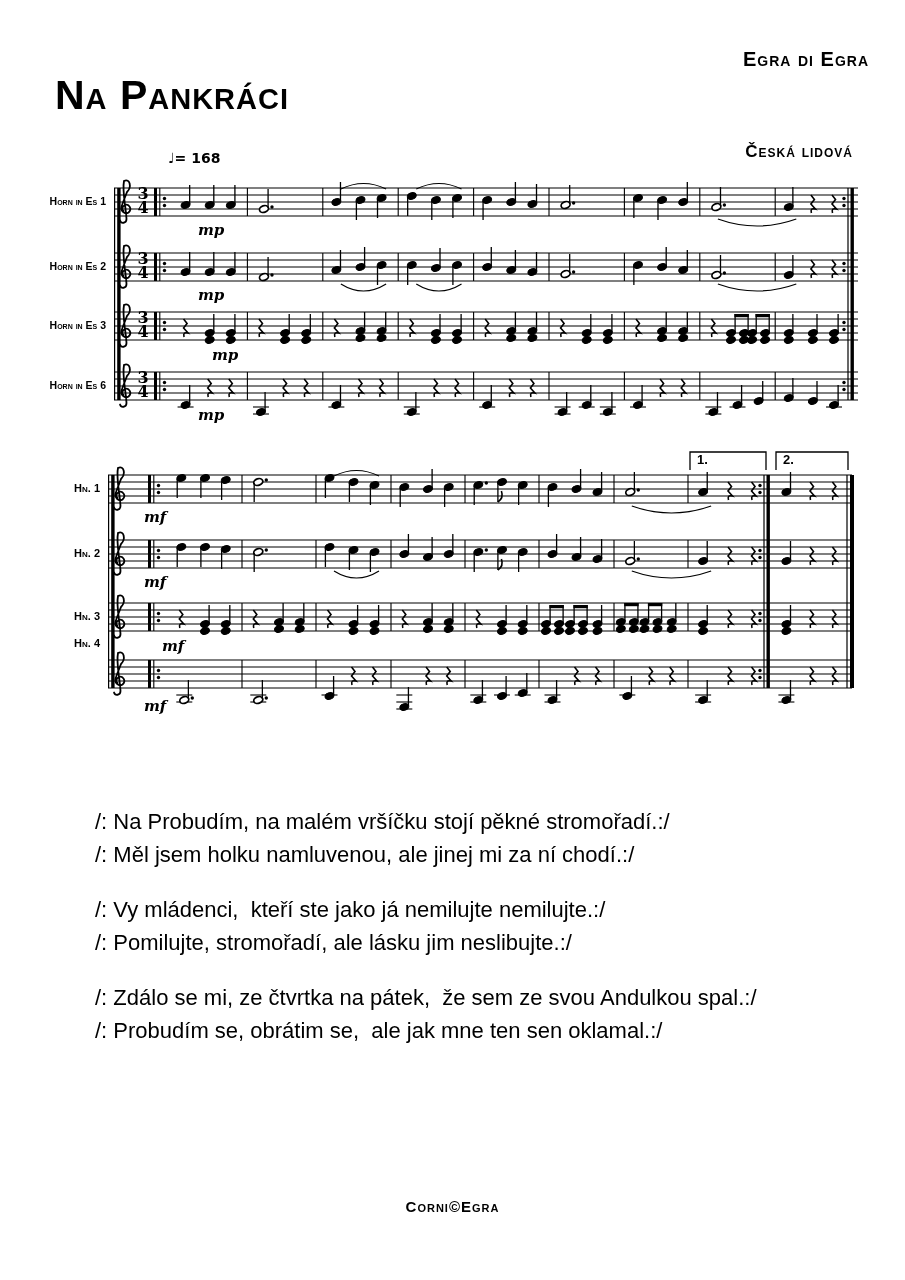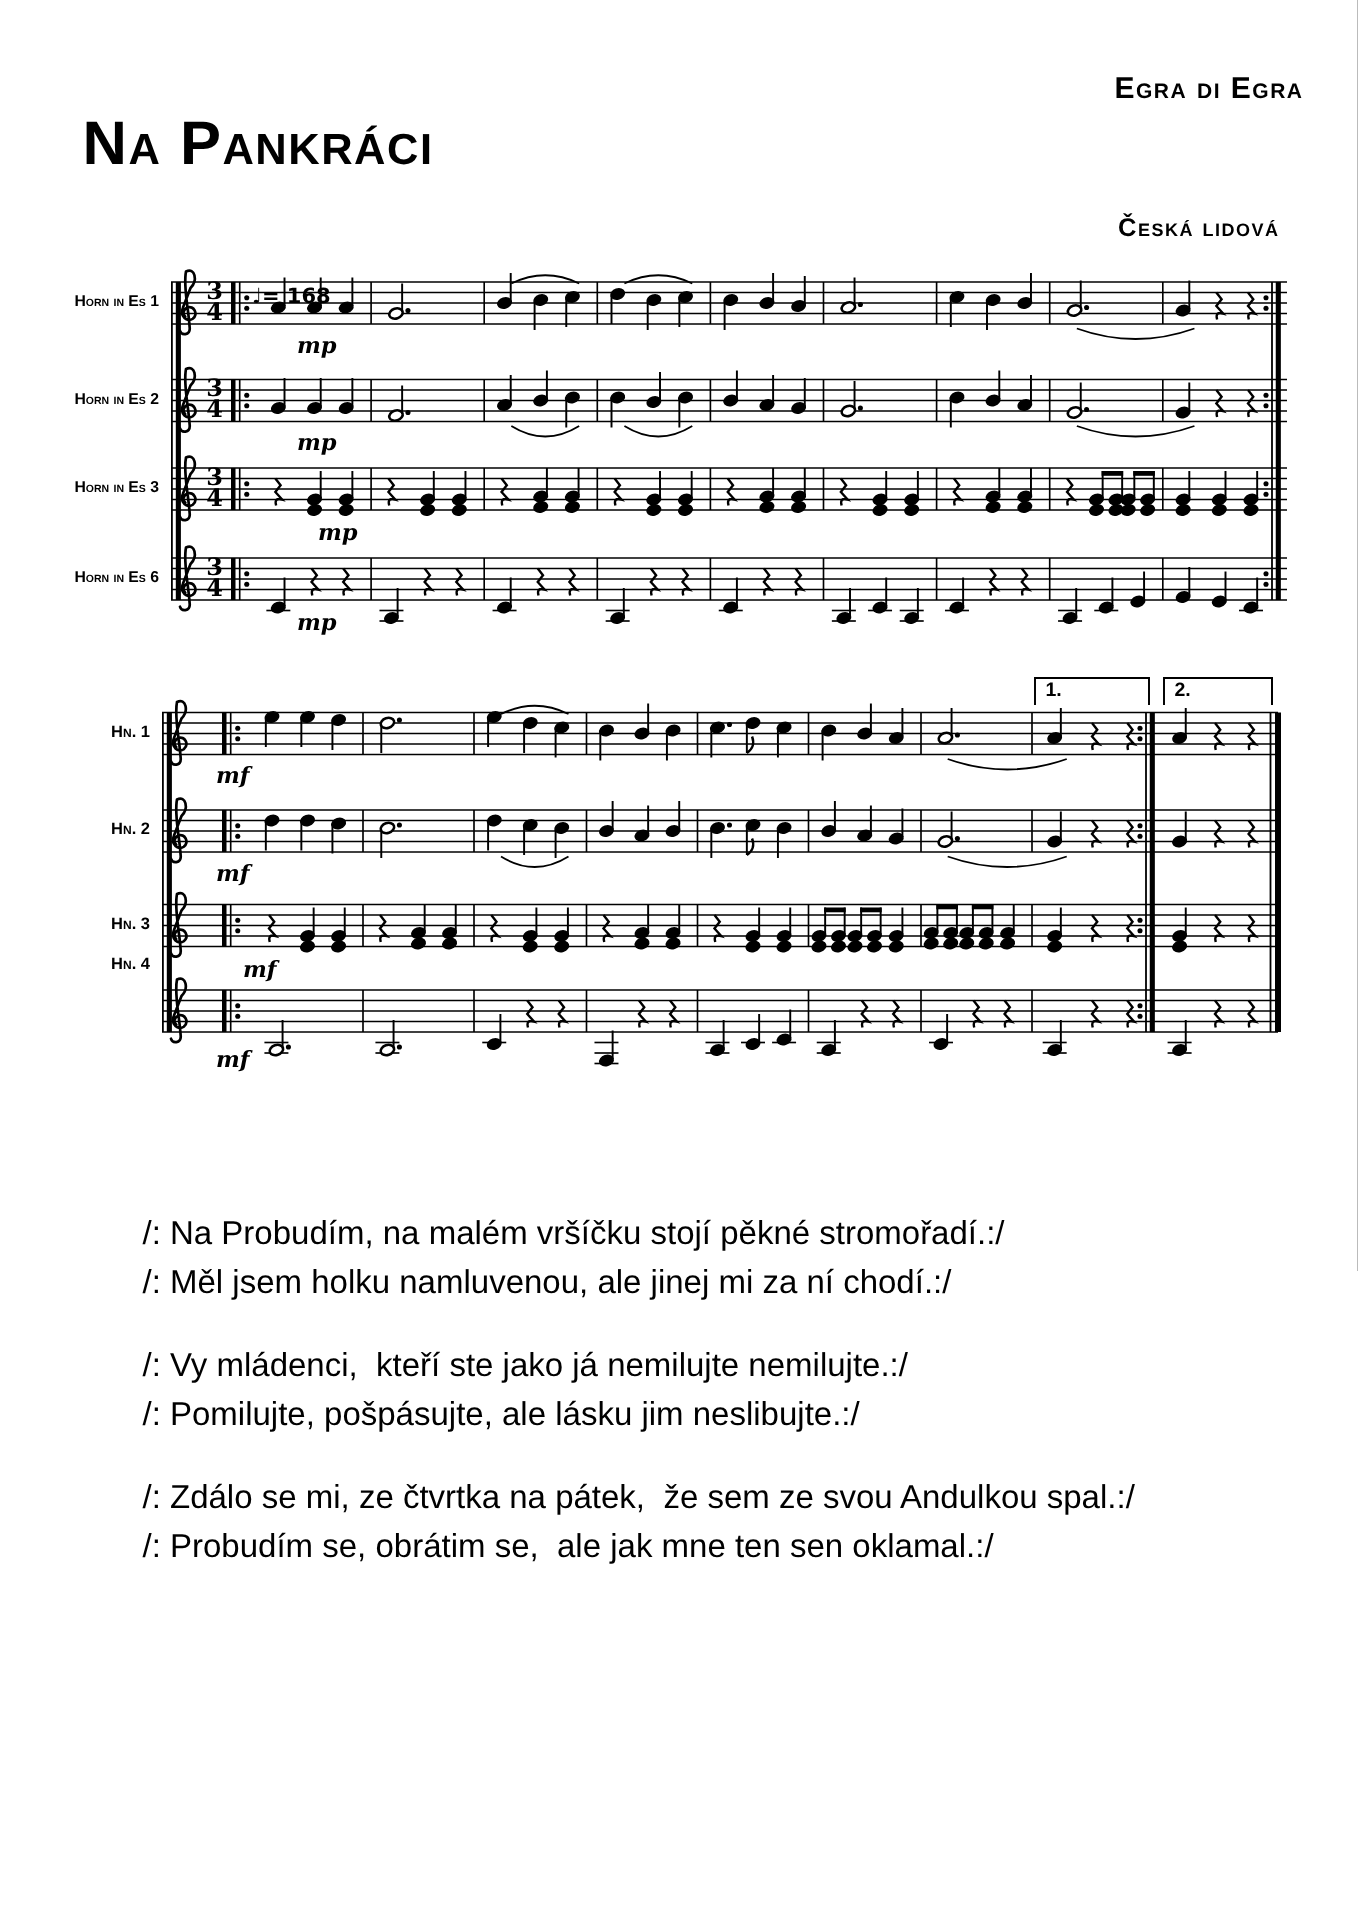--- a/index.html
+++ b/index.html
@@ -3,21 +3,21 @@
 <meta charset="utf-8">
 <style>
   html,body{margin:0;padding:0;background:#888;}
   .page{position:relative;width:905px;height:1280px;background:#ffffff;
         font-family:"Liberation Sans",sans-serif;color:#000;overflow:hidden;}
   .abs{position:absolute;}
   .title{left:55px;top:72px;width:850px;text-align:left;
          font-weight:bold;font-size:41px;font-variant:small-caps;letter-spacing:1px;}
   .credit1{top:48px;right:36px;font-weight:bold;font-size:20px;font-variant:small-caps;letter-spacing:1px;}
   .credit2{top:114px;right:52px;font-weight:bold;font-size:17px;font-variant:small-caps;letter-spacing:1px;margin-top:28px;}
-  .tempo{left:168px;top:150px;font-family:"DejaVu Sans",sans-serif;font-size:14px;font-weight:bold;margin-top:40px;}
+  .tempo{left:168px;top:150px;font-family:"DejaVu Sans",sans-serif;font-size:14px;font-weight:bold;}
   .stafflabel{font-weight:bold;font-size:10.5px;font-variant:small-caps;text-align:right;width:88px;}
   .stafflabel2{font-weight:bold;font-size:11px;font-variant:small-caps;text-align:right;width:44px;}
   .timesig{width:18px;text-align:center;font-family:"DejaVu Serif",serif;
            font-weight:bold;font-size:16px;line-height:14px;}
   .dyn{font-family:"DejaVu Serif",serif;font-style:italic;font-weight:bold;font-size:15px;}
   .volta{font-weight:bold;font-size:13px;}
   .lyrics{left:95px;width:790px;}
   .stanza{margin:0 0 23px 0;}
   .lyric-line{font-size:22px;line-height:32.5px;white-space:pre-wrap;}
   .footer{left:0;top:1198px;width:905px;text-align:center;font-weight:bold;
@@ -719,21 +719,22 @@
   <div class="abs volta" style="left:697px;top:452px">1.</div>
   <div class="abs volta" style="left:783px;top:452px">2.</div>
 
   <div class="abs lyrics" style="top:806px">
     <div class="stanza">
       <div class="lyric-line">/: Na Probudím, na malém vršíčku stojí pěkné stromořadí.:/</div>
       <div class="lyric-line">/: Měl jsem holku namluvenou, ale jinej mi za ní chodí.:/</div>
     </div>
     <div class="stanza">
       <div class="lyric-line">/: Vy mládenci,  kteří ste jako já nemilujte nemilujte.:/</div>
-      <div class="lyric-line">/: Pomilujte, pošpásujte, ale lásku jim neslibujte.:/</div>
+      <div class="lyric-line">/: Pomilujte, stromořadí, ale lásku jim neslibujte.:/</div>
     </div>
     <div class="stanza">
       <div class="lyric-line">/: Zdálo se mi, ze čtvrtka na pátek,  že sem ze svou Andulkou spal.:/</div>
       <div class="lyric-line">/: Probudím se, obrátim se,  ale jak mne ten sen oklamal.:/</div>
     </div>
   </div>
 
+  <div class="abs footer">Corni©Egra</div>
 </div>
 
 </body></html>

